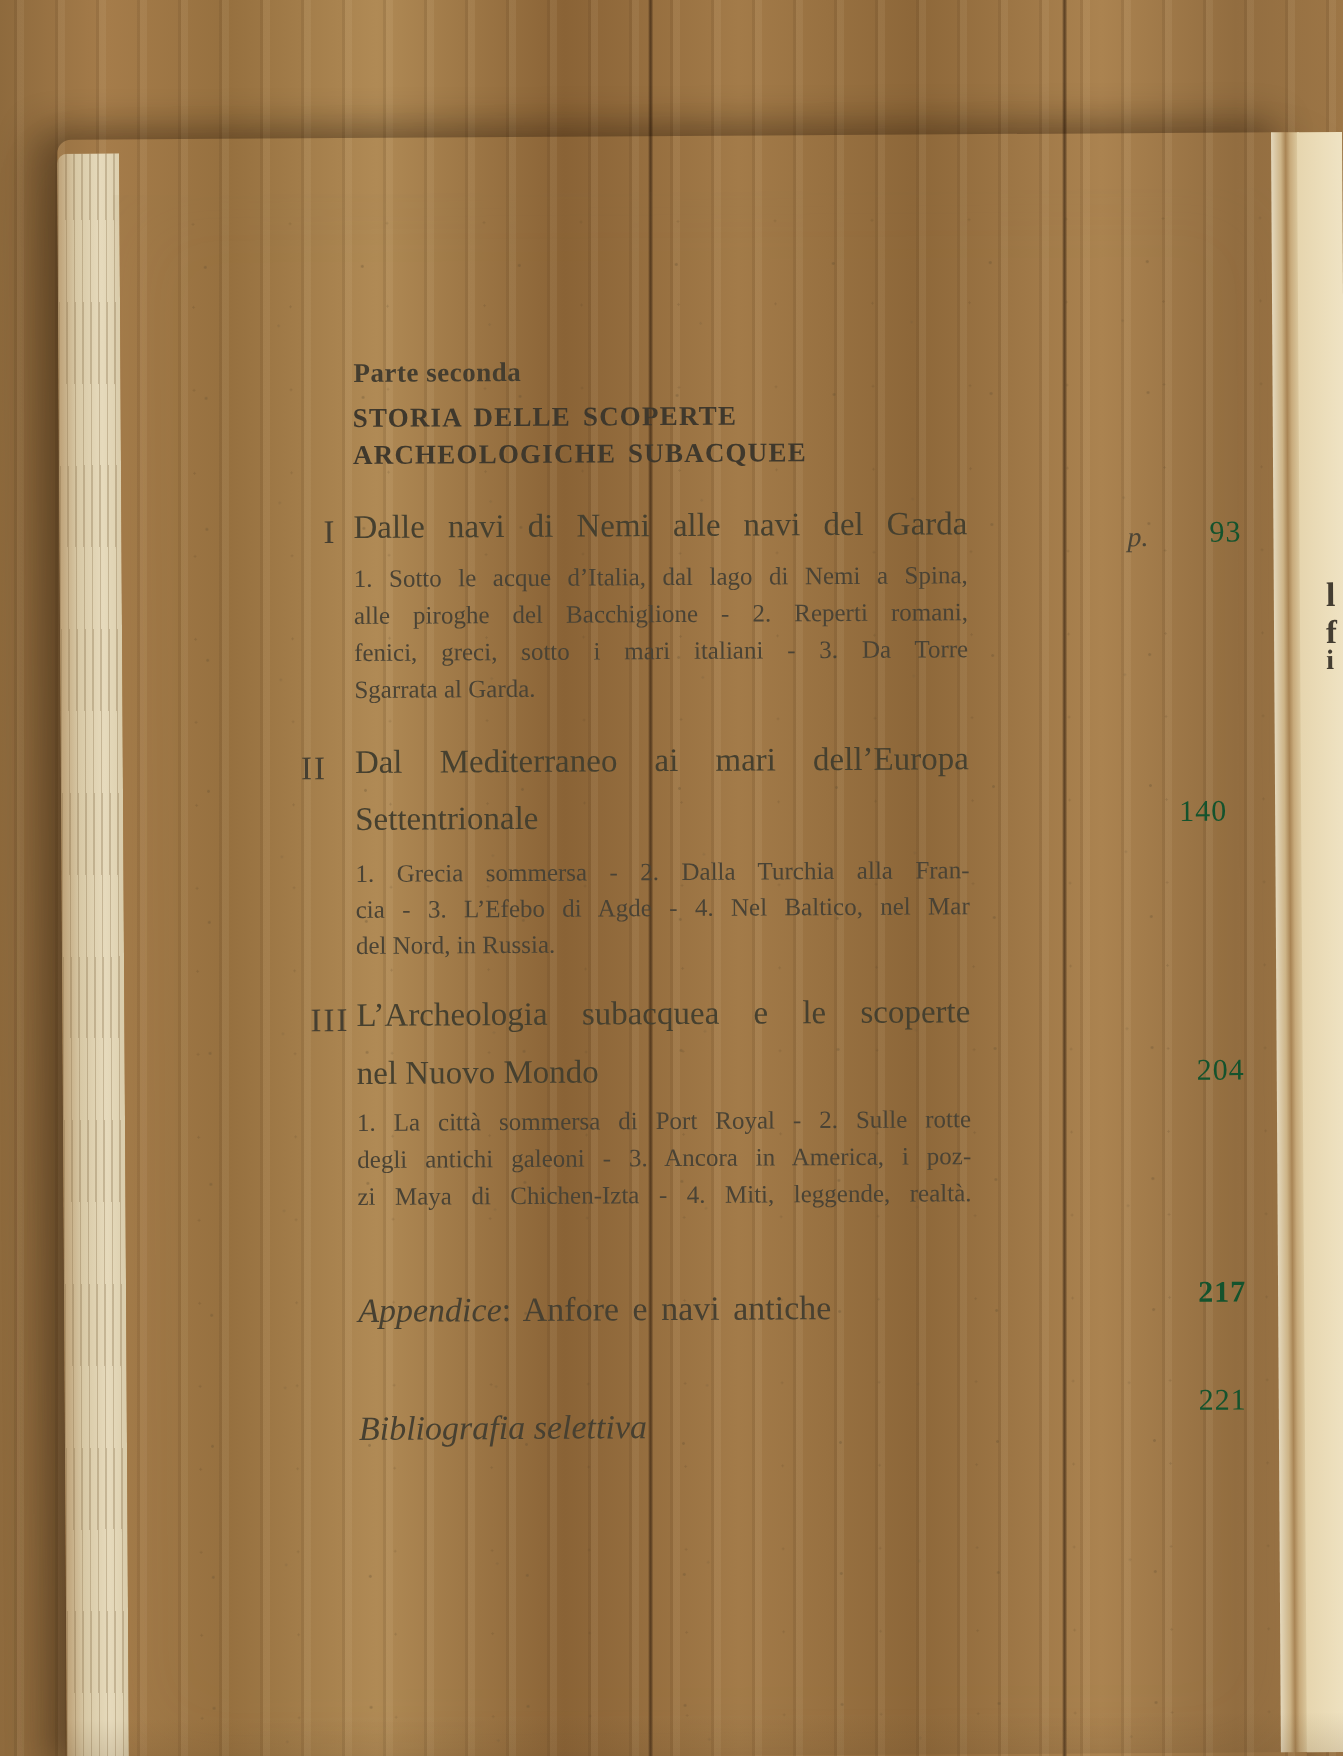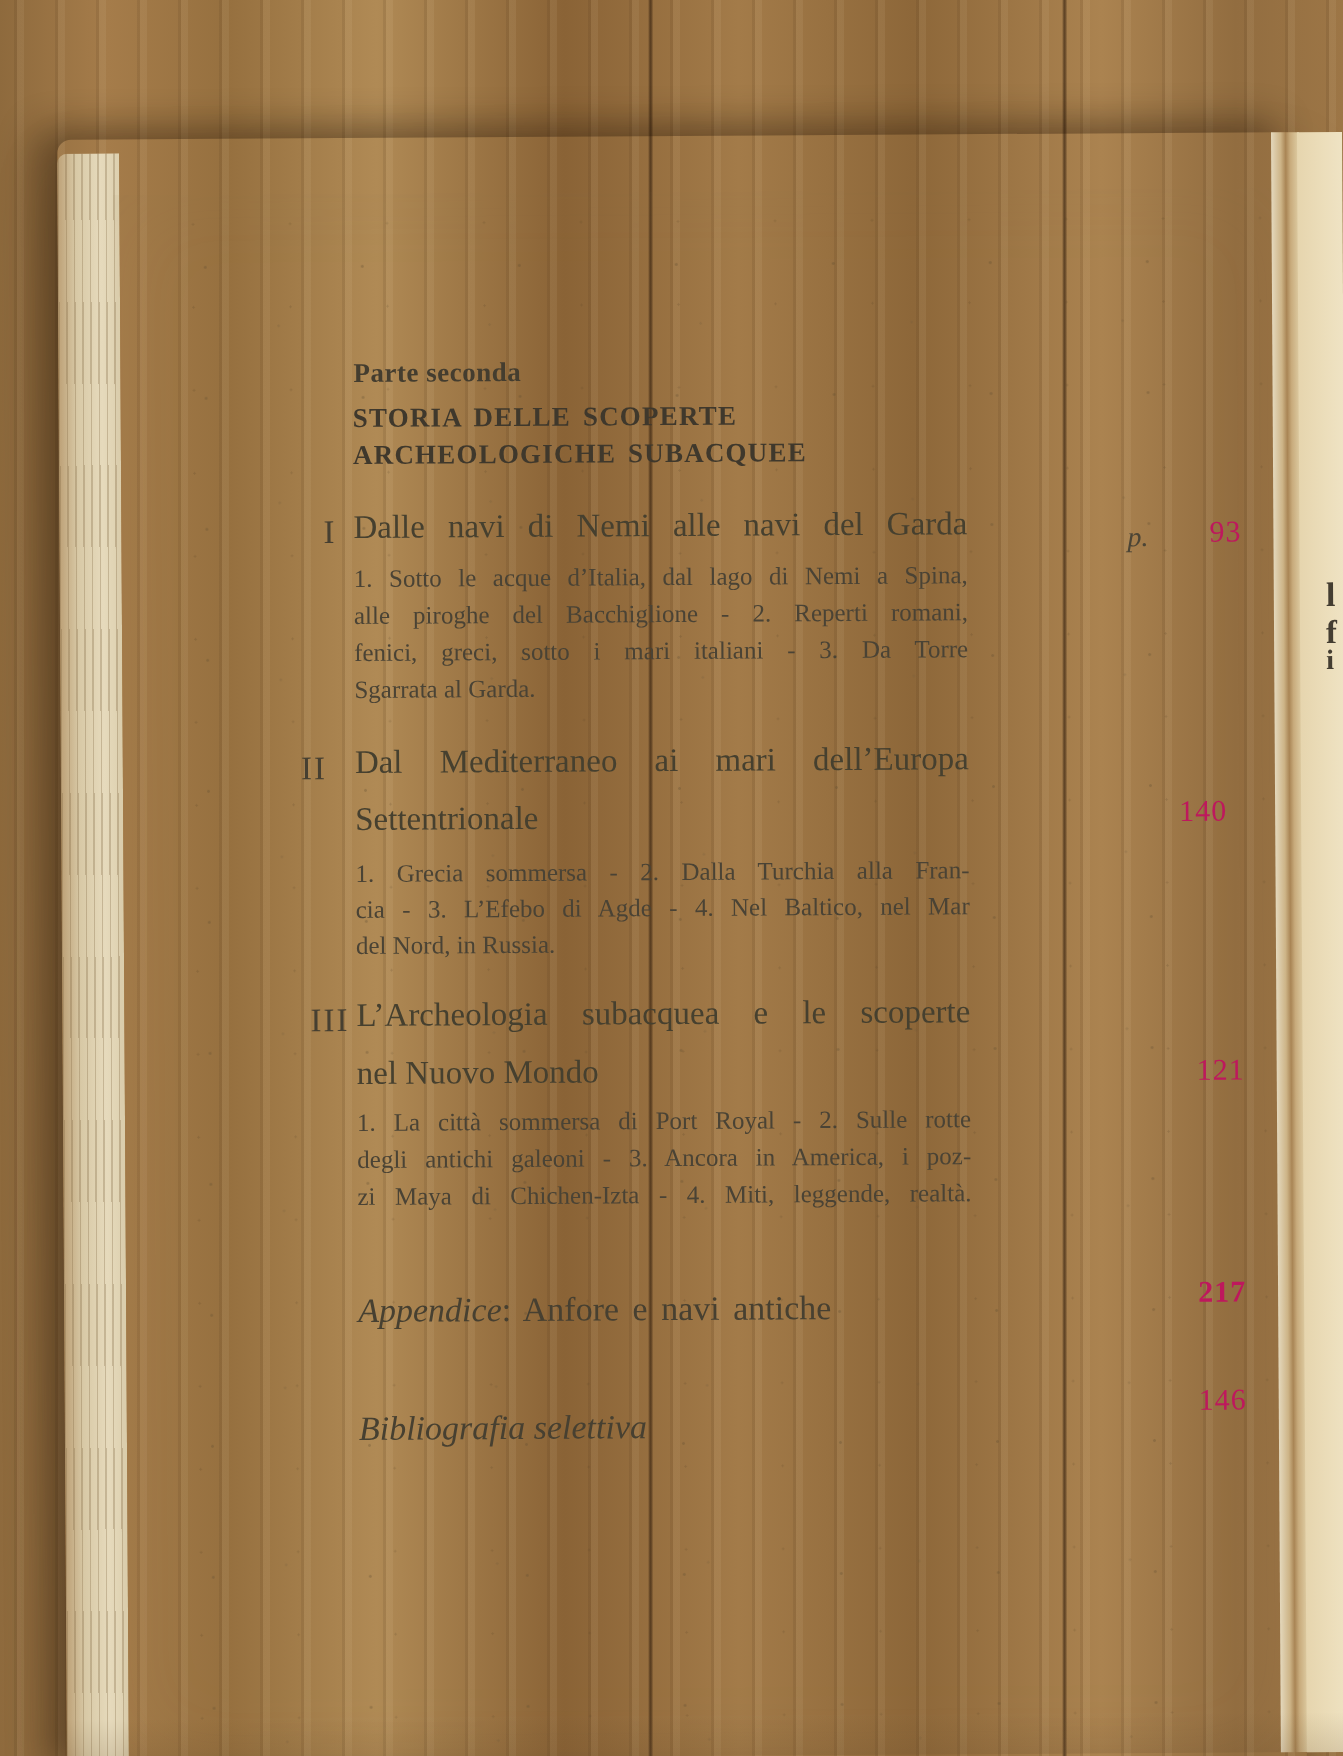--- a/index.html
+++ b/index.html
@@ -78,21 +78,21 @@
 
   .numeral { width:100px; text-align:right; font-size:33px; color:#463f31; letter-spacing:2px; }
   .n1 { left:235px; top:512px; } .n2 { left:224px; top:748px; } .n3 { left:245px; top:1000px; }
 
   .ch-title { left:352px; width:614px; font-size:33px; color:#46402f;
     text-align:justify; text-align-last:justify; }
   .ch-title.plain { text-align:left; text-align-last:left; }
   .t1a { top:507px; } .t2a { top:742px; } .t2b { top:799px; } .t3a { top:995px; } .t3b { top:1053px; }
 
   .p-abbrev { left:1126px; top:524px; font-size:28px; font-style:italic; color:#4c4536; }
-  .pagenum { left:1160px; width:80px; text-align:right; font-size:30px; color:#be185d; letter-spacing:1px; }
+  .pagenum { left:1160px; width:80px; text-align:right; font-size:30px; color:#14532d; letter-spacing:1px; }
   .pg1 { top:518px; } .pg2 { top:797px;text-align:center; } .pg3 { top:1056px; } .pg4 { top:1278px;font-weight:bold; } .pg5 { top:1386px; }
 
   .summary { left:352px; width:614px; font-size:25px; color:#4a4335; }
   .summary div { text-align:justify; text-align-last:justify; line-height:37px; white-space:normal; }
   .summary div.last { text-align-last:left; }
   .s1 { top:558px; } .s2 { top:854px; } .s2 div { line-height:36px; } .s3 { top:1102px; }
 
   .backrow { left:352px; width:640px; font-size:34px; color:#474031; white-space:nowrap; }
   .backrow .it { font-style:italic; }
   .backrow .ro { font-style:normal; word-spacing:5px; }
@@ -150,34 +150,34 @@
       <div class="abs pagenum pg2">140</div>
       <div class="abs summary s2">
         <div>1. Grecia sommersa - 2. Dalla Turchia alla Fran-</div>
         <div>cia - 3. L’Efebo di Agde - 4. Nel Baltico, nel Mar</div>
         <div class="last">del Nord, in Russia.</div>
       </div>
 
       <div class="abs numeral n3">III</div>
       <div class="abs ch-title t3a">L’Archeologia subacquea e le scoperte</div>
       <div class="abs ch-title plain t3b">nel Nuovo Mondo</div>
-      <div class="abs pagenum pg3">121</div>
+      <div class="abs pagenum pg3">204</div>
       <div class="abs summary s3">
         <div>1. La città sommersa di Port Royal - 2. Sulle rotte</div>
         <div>degli antichi galeoni - 3. Ancora in America, i poz-</div>
         <div>zi Maya di Chichen-Izta - 4. Miti, leggende, realtà.</div>
       </div>
 
       <div class="abs backrow b1">
         <span class="it">Appendice</span><span class="ro">:  Anfore e navi antiche</span>
       </div>
       <div class="abs pagenum pg4">217</div>
 
       <div class="abs backrow b2">
         <span class="it">Bibliografia selettiva</span><span class="ro"></span>
       </div>
-      <div class="abs pagenum pg5">146</div>
+      <div class="abs pagenum pg5">221</div>
 
     </div>
 
     <div class="abs bottom-shade"></div>
   </div>
 </div>
 
 </body></html>

